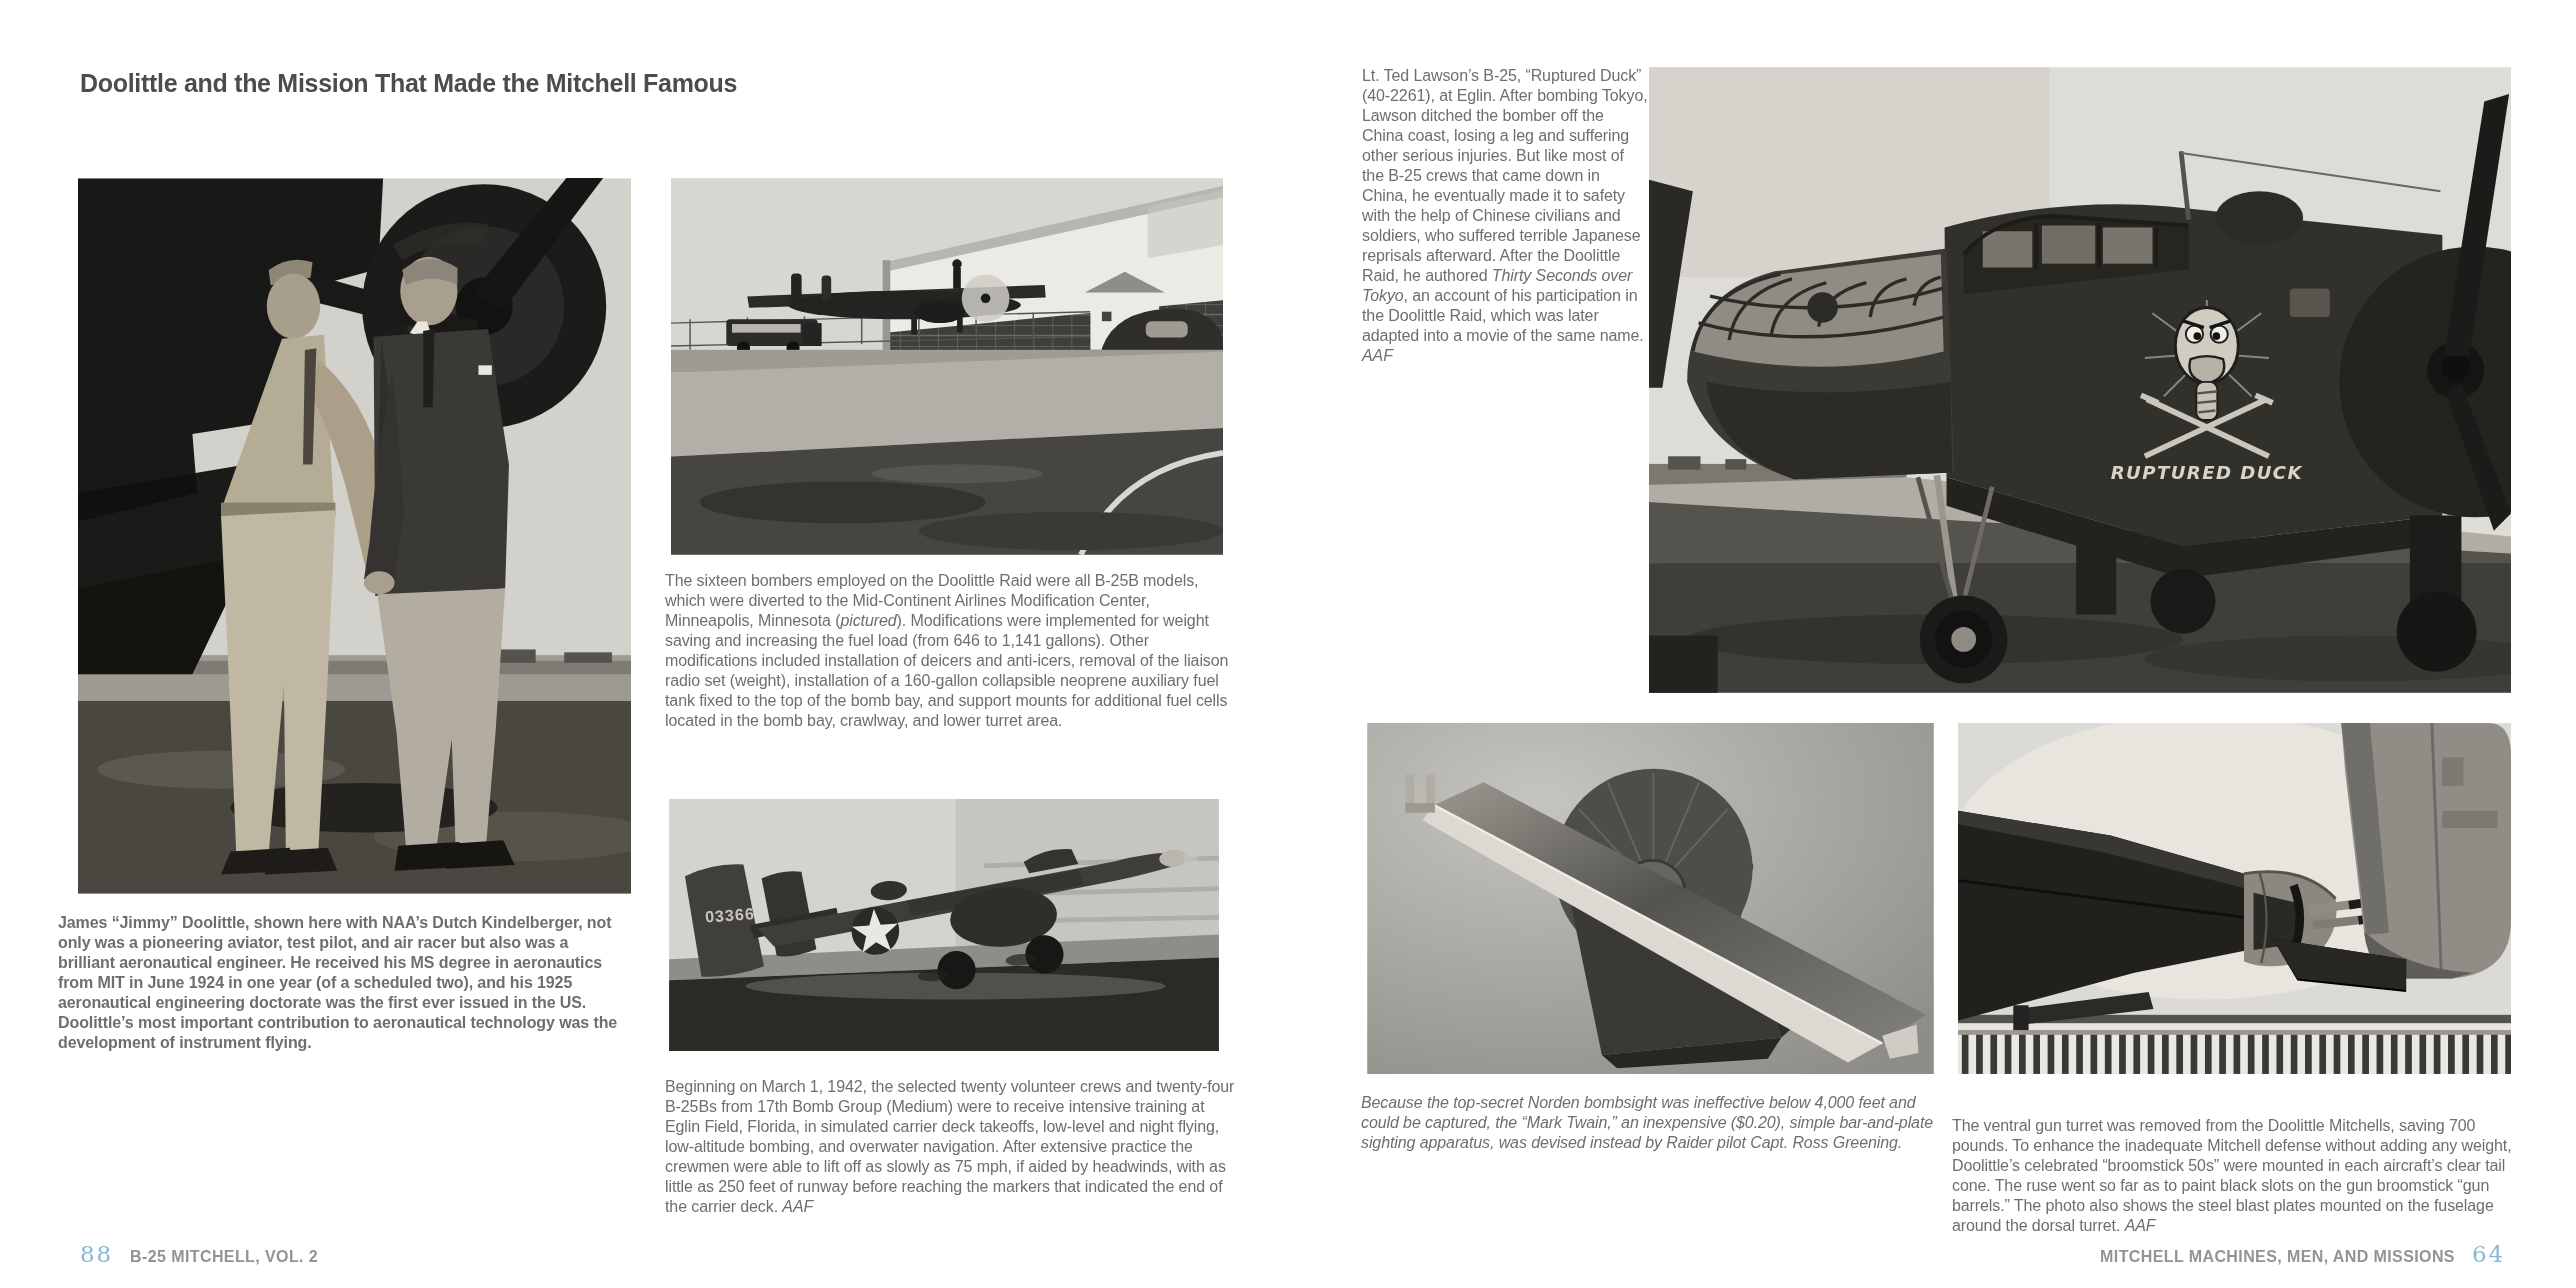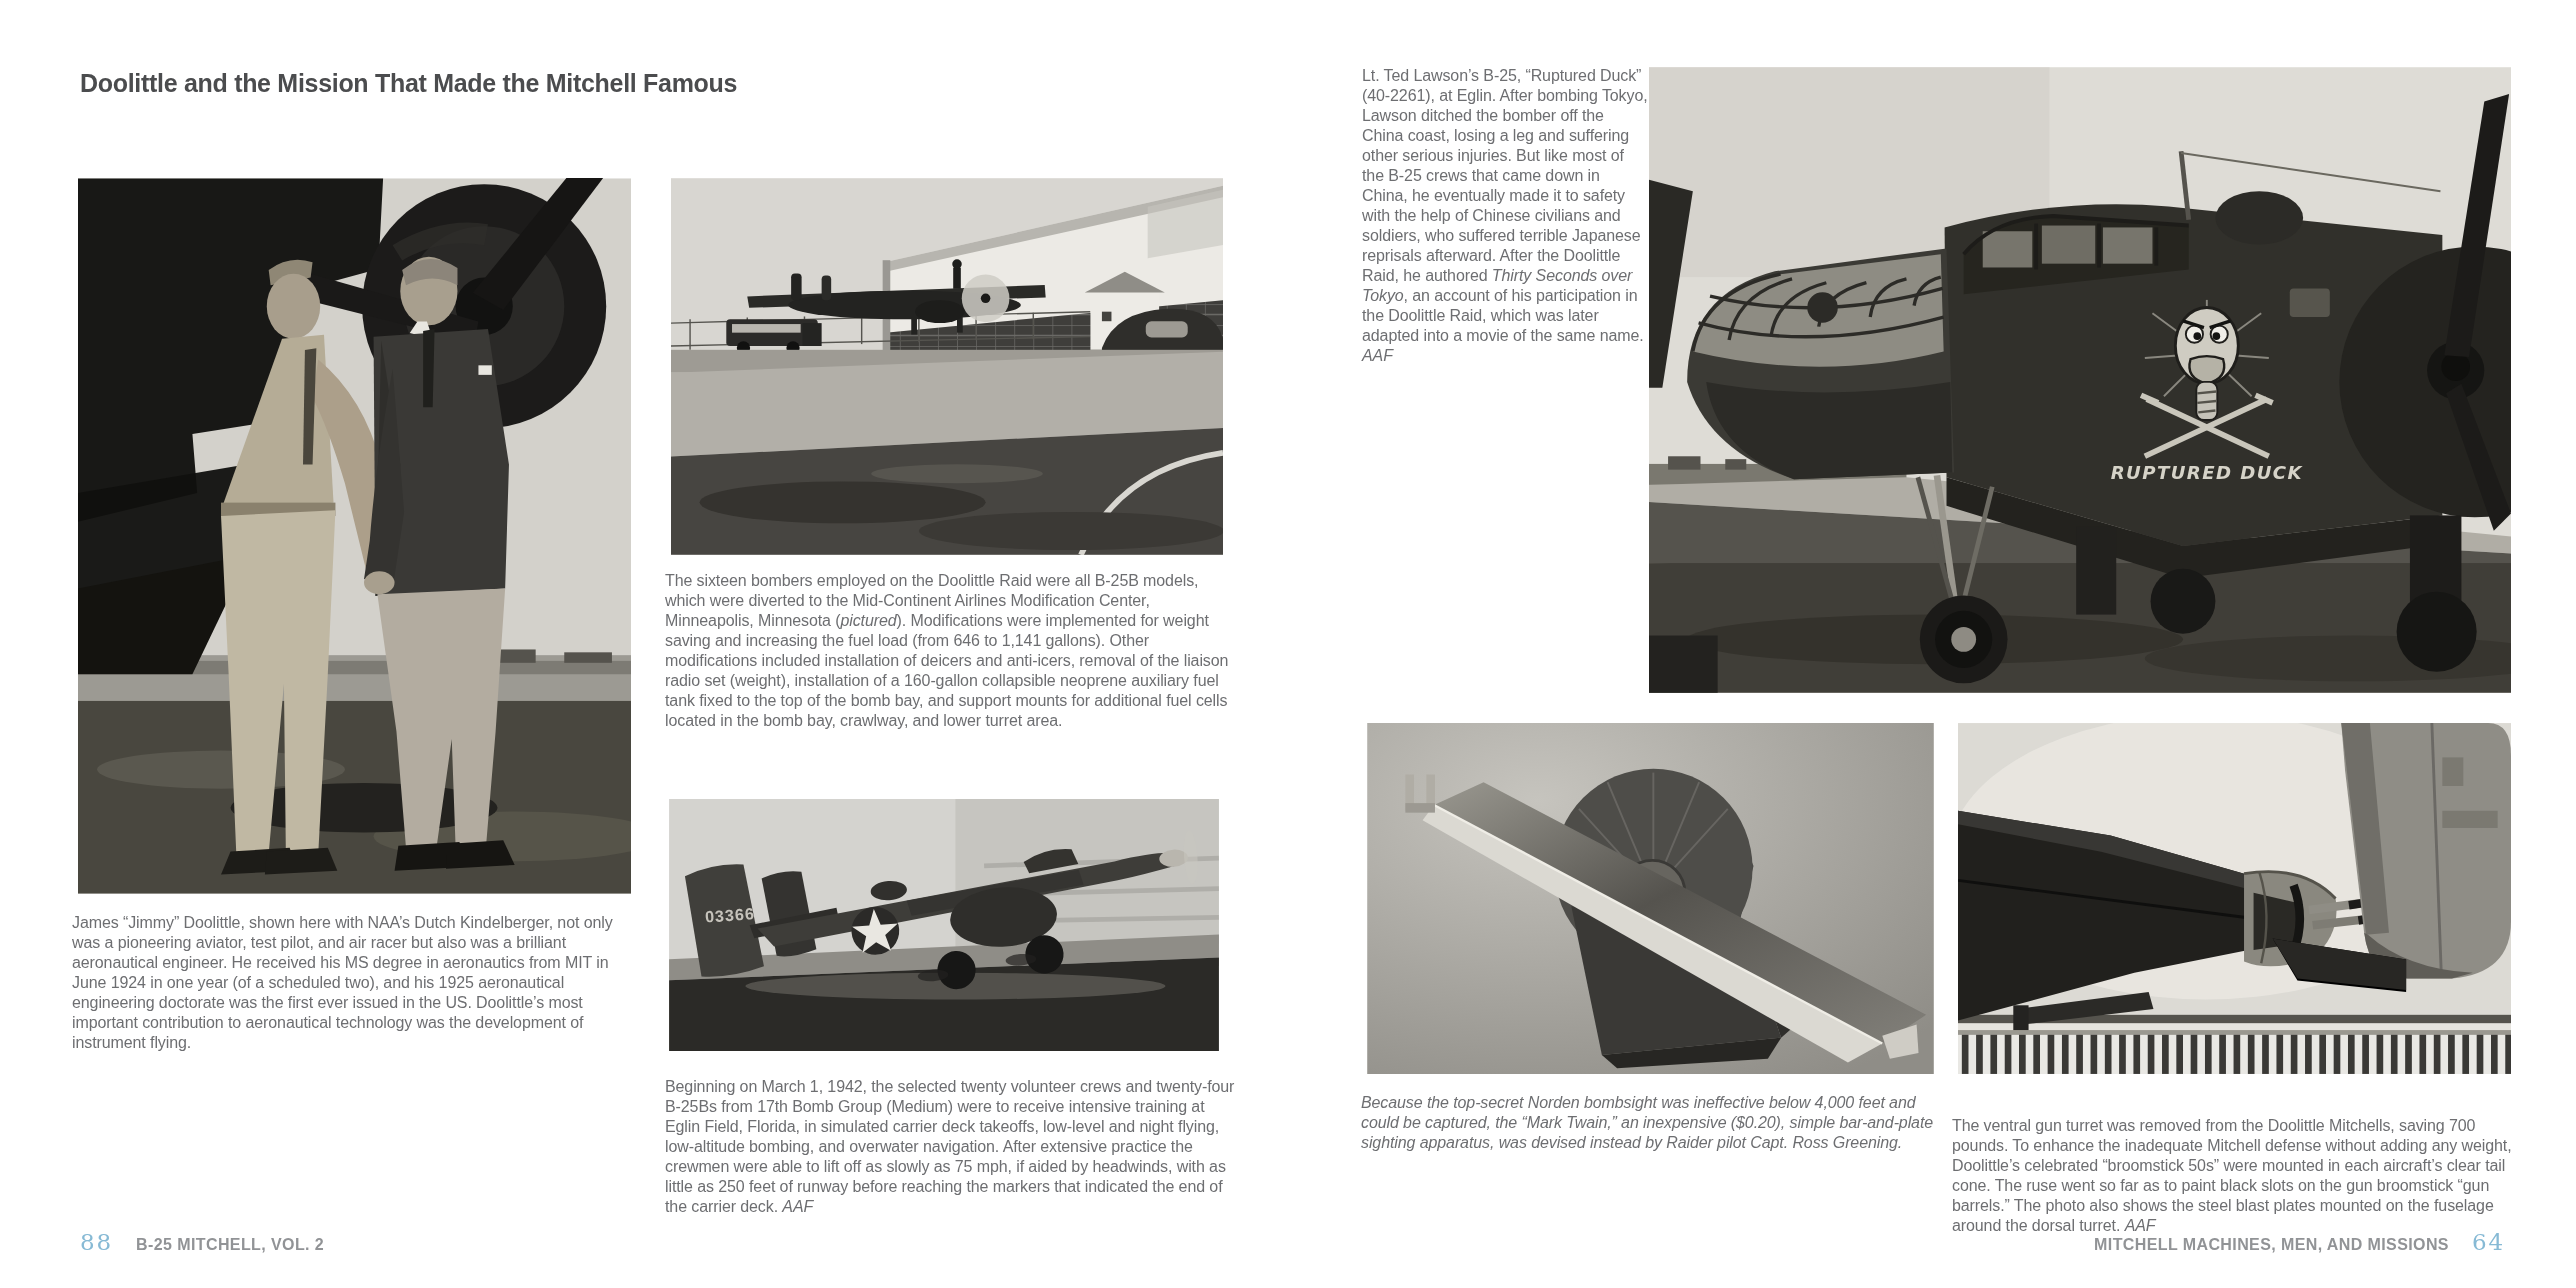--- a/index.html
+++ b/index.html
@@ -14,21 +14,21 @@
     position:absolute;left:72px;top:61px;margin:8px;
     font-size:25px;font-weight:700;color:var(--title-gray);letter-spacing:-0.3px;
   }
   .caption{
     position:absolute;margin:0;color:var(--caption-gray);
     font-size:16px;line-height:20px;letter-spacing:-0.1px;
   }
   .it{font-style:italic;}
   figure.photo{position:absolute;margin:6px;padding:0;line-height:0;}
   figure.photo svg{display:block;}
-  .footer{position:absolute;display:flex;align-items:baseline;gap:23px;}
+  .footer{position:absolute;display:flex;align-items:baseline;gap:17px;margin-top:12px;}
   .pagenum{
     font-family:"DejaVu Serif", serif;font-size:23px;color:var(--accent-blue);letter-spacing:1.9px;
   }
   .foottext{
     font-size:16px;font-weight:700;color:var(--footer-gray);letter-spacing:0.4px;
   }
   .footer-left{left:80px;top:1229px;}
   .footer-right{right:71px;top:1229px;}
 </style>
 </head>
@@ -88,21 +88,21 @@
     <rect x="420" y="196" width="14" height="10" fill="#e8e6e0"></rect>
     <path d="M330,200 Q312,300 306,380 L300,420 L330,430 L342,350 Z" fill="#343330"></path>
     <ellipse cx="316" cy="424" rx="16" ry="12" fill="#a89f8e"></ellipse>
     <path d="M314,436 L448,430 L438,580 L428,700 L396,700 L392,588 L376,702 L344,702 L334,580 Z" fill="#b3aca0"></path>
     <path d="M336,700 L400,696 L410,722 L332,726 Z" fill="#161512"></path>
     <path d="M386,698 L446,694 L458,720 L386,724 Z" fill="#161512"></path>
   </g>
 </svg>
 </figure>
 
-<p class="caption" style="left:72px;top:913px;width:563px;">
+<p class="caption" style="left:58px;top:913px;width:563px;font-weight:bold;">
   <span>James “Jimmy” Doolittle, shown here with NAA’s Dutch Kindelberger, not only was a pioneering aviator, test pilot, and air racer but also was a brilliant aeronautical engineer. He received his MS degree in aeronautics from MIT in June 1924 in one year (of a scheduled two), and his 1925 aeronautical engineering doctorate was the first ever issued in the US. Doolittle’s most important contribution to aeronautical technology was the development of instrument flying.</span>
 </p>
 
 <figure class="photo" style="left:665px;top:172px;">
 <svg width="552" height="377" viewBox="0 0 579 395">
   <defs>
     <pattern id="pb-grid" width="20" height="22" patternUnits="userSpaceOnUse">
       <rect width="20" height="22" fill="#3f3e3b"></rect>
       <path d="M0,0 H20 M0,11 H20 M0,0 V22" stroke="#6b6a66" stroke-width="1.5" fill="none"></path>
     </pattern>

